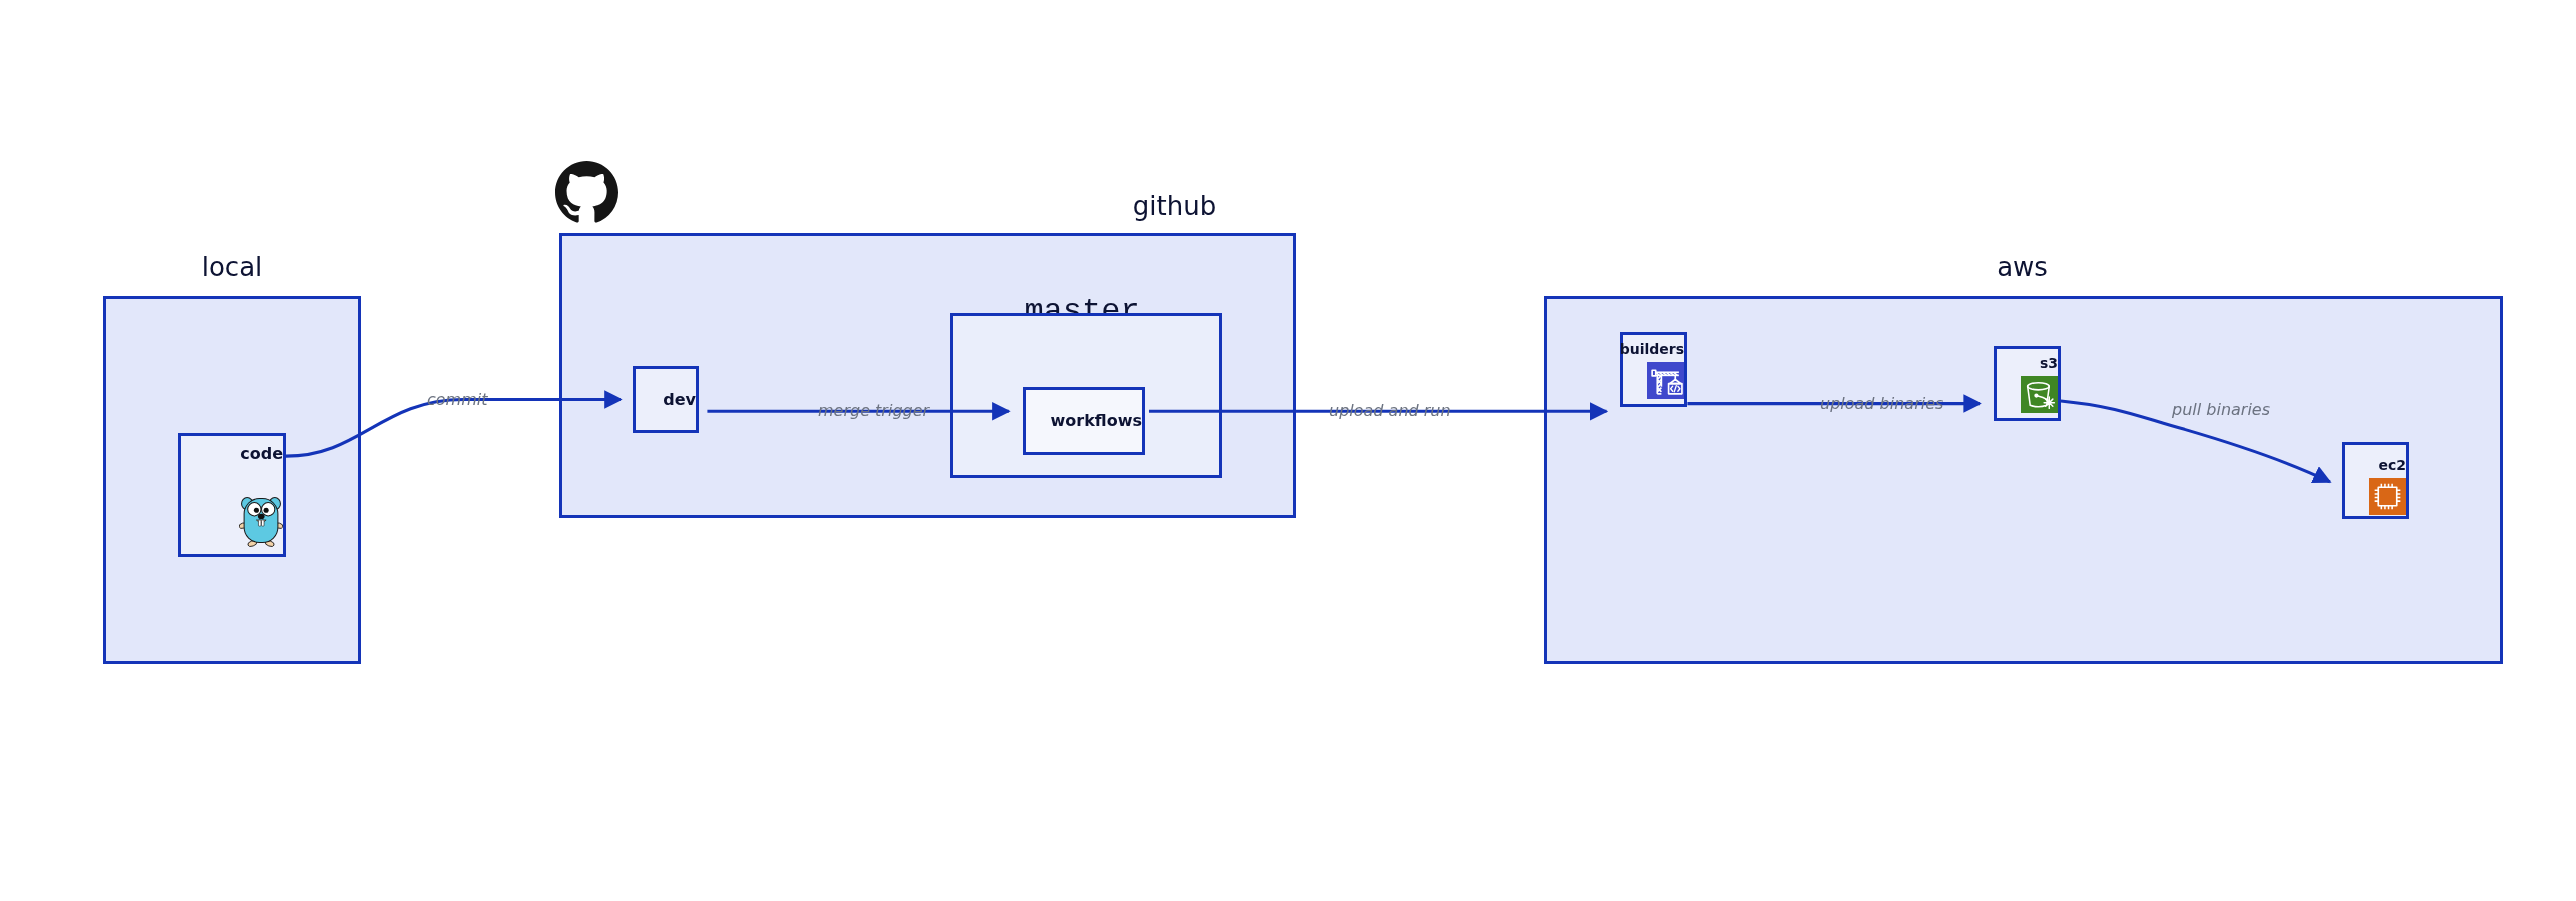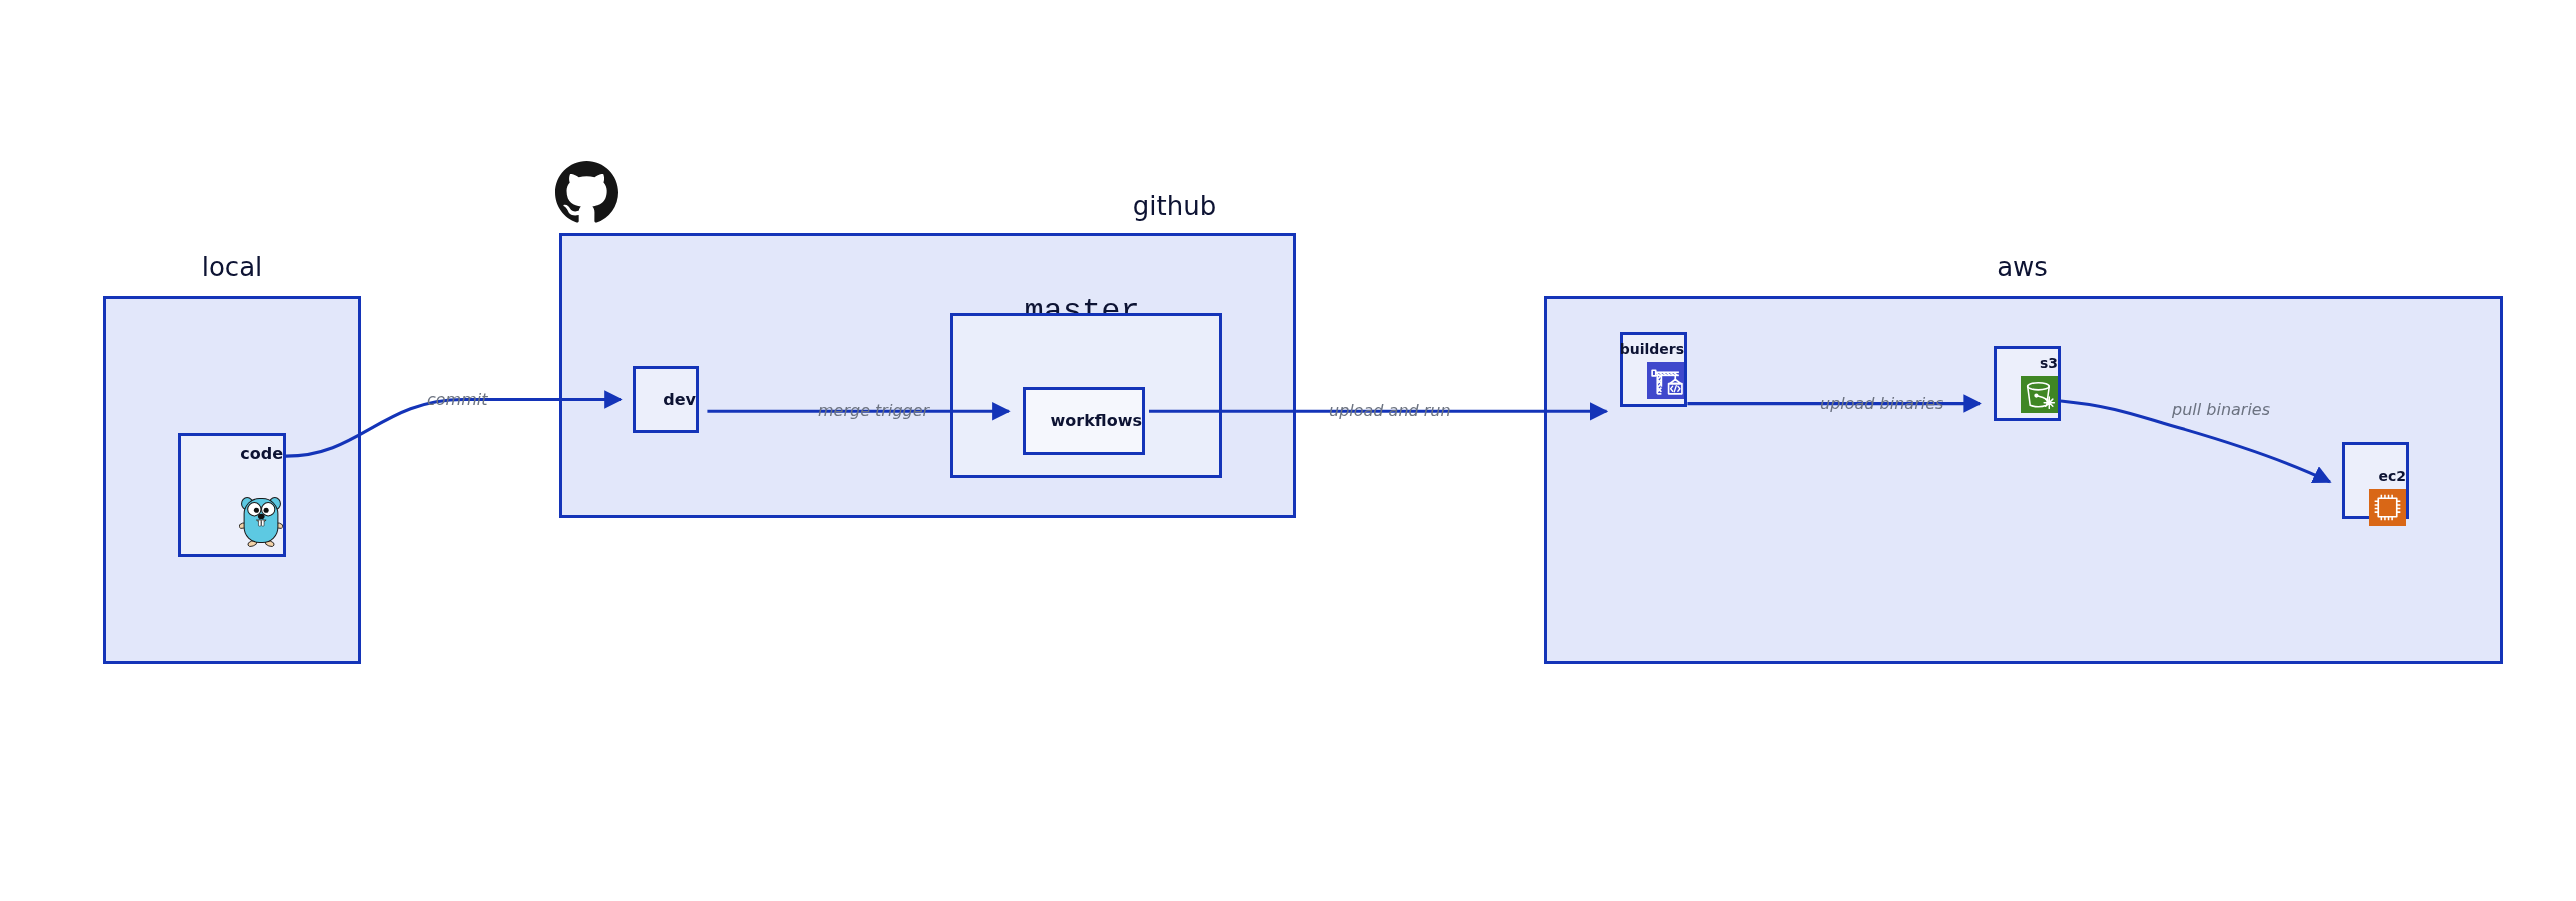--- a/index.html
+++ b/index.html
@@ -189,21 +189,21 @@
           <path d="M30 38 Q44 41 53 47"></path>
           <circle cx="30" cy="38" r="2.6" fill="#FFFFFF"></circle>
         </g>
         <g stroke="#FFFFFF" stroke-width="2.8" stroke-linecap="round">
           <path d="M55 41 V63 M45 52 H65 M48 45 L62 59 M62 45 L48 59"></path>
         </g>
       </svg>
     </span>
   </div>
 
-  <div class="node" style="left:2342px; top:442px; width:67px; height:77px; padding-top:24px;">
+  <div class="node" style="left:2342px; top:442px; width:67px; height:77px; padding-top:13px;">
     <span class="node-label" style="font-size:14px;">ec2</span>
     <span class="node-icon" style="margin-top:6.2px;">
       <svg width="37" height="37" viewBox="0 0 72 72" xmlns="http://www.w3.org/2000/svg">
         <rect width="72" height="72" fill="#D96716"></rect>
         <g fill="none" stroke="#FFFFFF" stroke-width="3.2" stroke-linejoin="round">
           <rect x="18" y="18" width="36" height="36"></rect>
         </g>
         <g stroke="#FFFFFF" stroke-width="3" stroke-linecap="butt">
           <path d="M24 18 V11 M31 18 V11 M38 18 V11 M45 18 V11"></path>
           <path d="M24 54 V61 M31 54 V61 M38 54 V61 M45 54 V61"></path>

